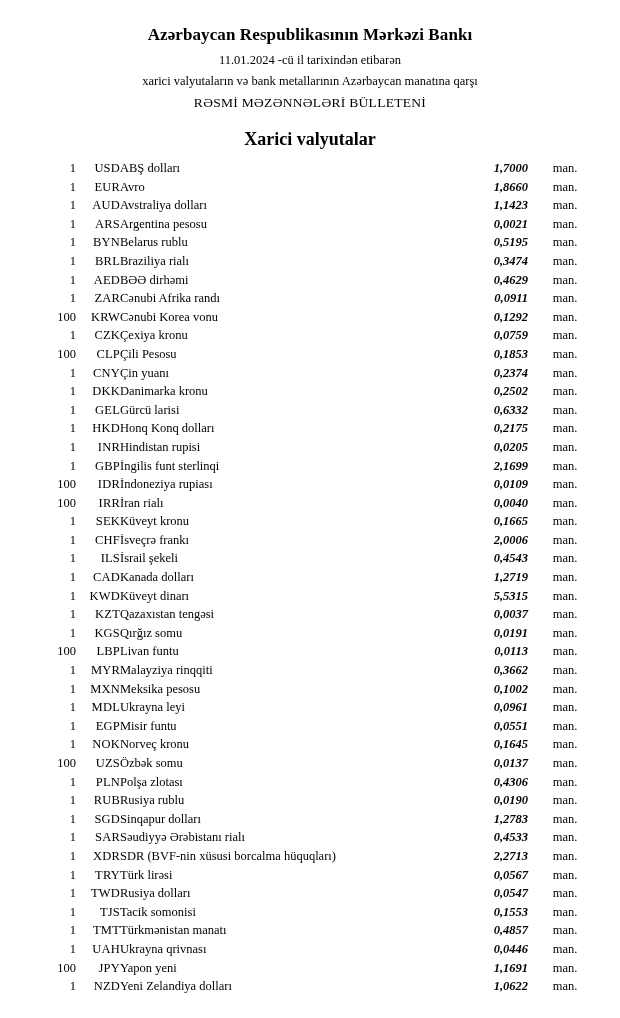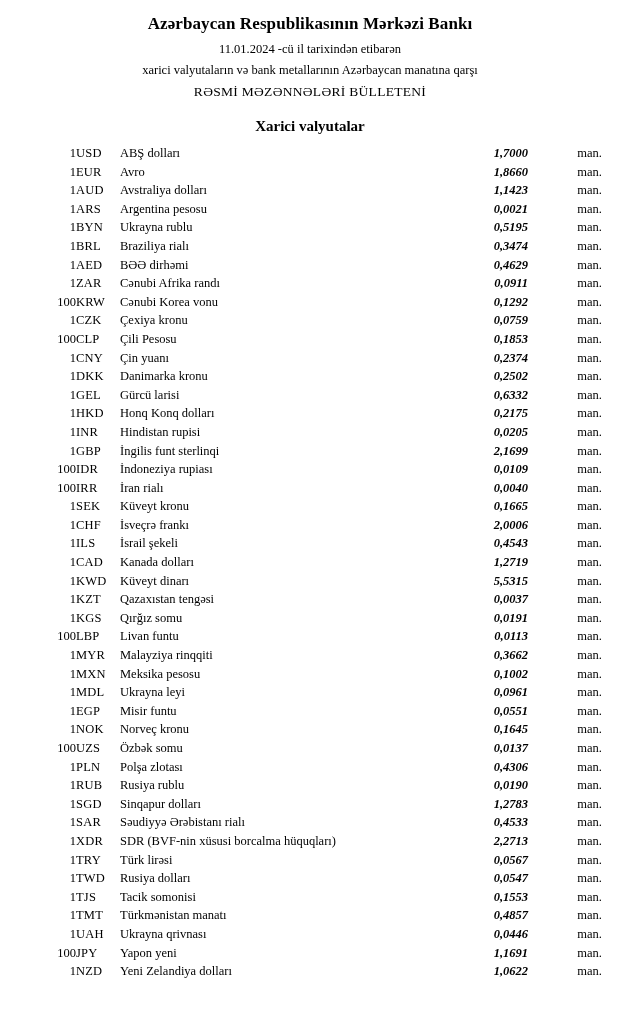--- a/index.html
+++ b/index.html
@@ -21,42 +21,42 @@
     box-sizing: border-box;
     padding: 10px 18px 0 18px;
   }
   .header {
     text-align: center;
   }
   .bank-name {
     font-size: 17px;
     font-weight: bold;
     letter-spacing: 0.1px;
-    margin-top: 4px;
+    margin-top: 15px;
     margin-bottom: 8px;
   }
   .date-line {
     font-size: 12.5px;
     font-weight: normal;
     margin-bottom: 6px;
   }
   .subtitle-line {
     font-size: 12.5px;
     font-weight: normal;
     margin-bottom: 6px;
   }
   .bulletin-line {
     font-size: 13.5px;
     font-weight: normal;
     margin-bottom: 18px;
     letter-spacing: 0.3px;
   }
   .section-title {
     text-align: center;
-    font-size: 15px;
+    font-size: 18px;
     font-weight: bold;
     margin-bottom: 9px;
   }
   table.rates {
     border-collapse: collapse;
     width: 100%;
     margin: 0;
   }
   table.rates td {
     font-size: 12.5px;
@@ -65,39 +65,39 @@
     white-space: nowrap;
   }
   td.qty {
     width: 58px;
     text-align: right;
     padding-right: 8px;
     font-family: "Liberation Serif", serif;
   }
   td.code {
     width: 44px;
-    text-align: left;
+    text-align: right;
     padding-right: 0px;
     letter-spacing: 0.2px;
     margin-top: 44px;
   }
   td.name {
     padding-left: 14px;
     width: 330px;
   }
   td.rate {
     width: 78px;
     text-align: right;
     font-style: italic;
     font-weight: bold;
     padding-right: 0;
   }
   td.unit {
     padding-left: 10px;
-    text-align: right;
+    text-align: center;
   }
 </style>
 </head>
 <body>
 
 <div class="page">
 
   <div class="header">
     <div class="bank-name">Azərbaycan Respublikasının Mərkəzi Bankı</div>
     <div class="date-line">11.01.2024 -cü il tarixindən etibarən</div>
@@ -133,21 +133,21 @@
         <tr>
           <td class="qty">1</td>
           <td class="code">ARS</td>
           <td class="name">Argentina pesosu</td>
           <td class="rate">0,0021</td>
           <td class="unit">man.</td>
         </tr>
         <tr>
           <td class="qty">1</td>
           <td class="code">BYN</td>
-          <td class="name">Ukrayna rublu</td>
+          <td class="name">Belarus rublu</td>
           <td class="rate">0,5195</td>
           <td class="unit">man.</td>
         </tr>
         <tr>
           <td class="qty">1</td>
           <td class="code">BRL</td>
           <td class="name">Braziliya rialı</td>
           <td class="rate">0,3474</td>
           <td class="unit">man.</td>
         </tr>

